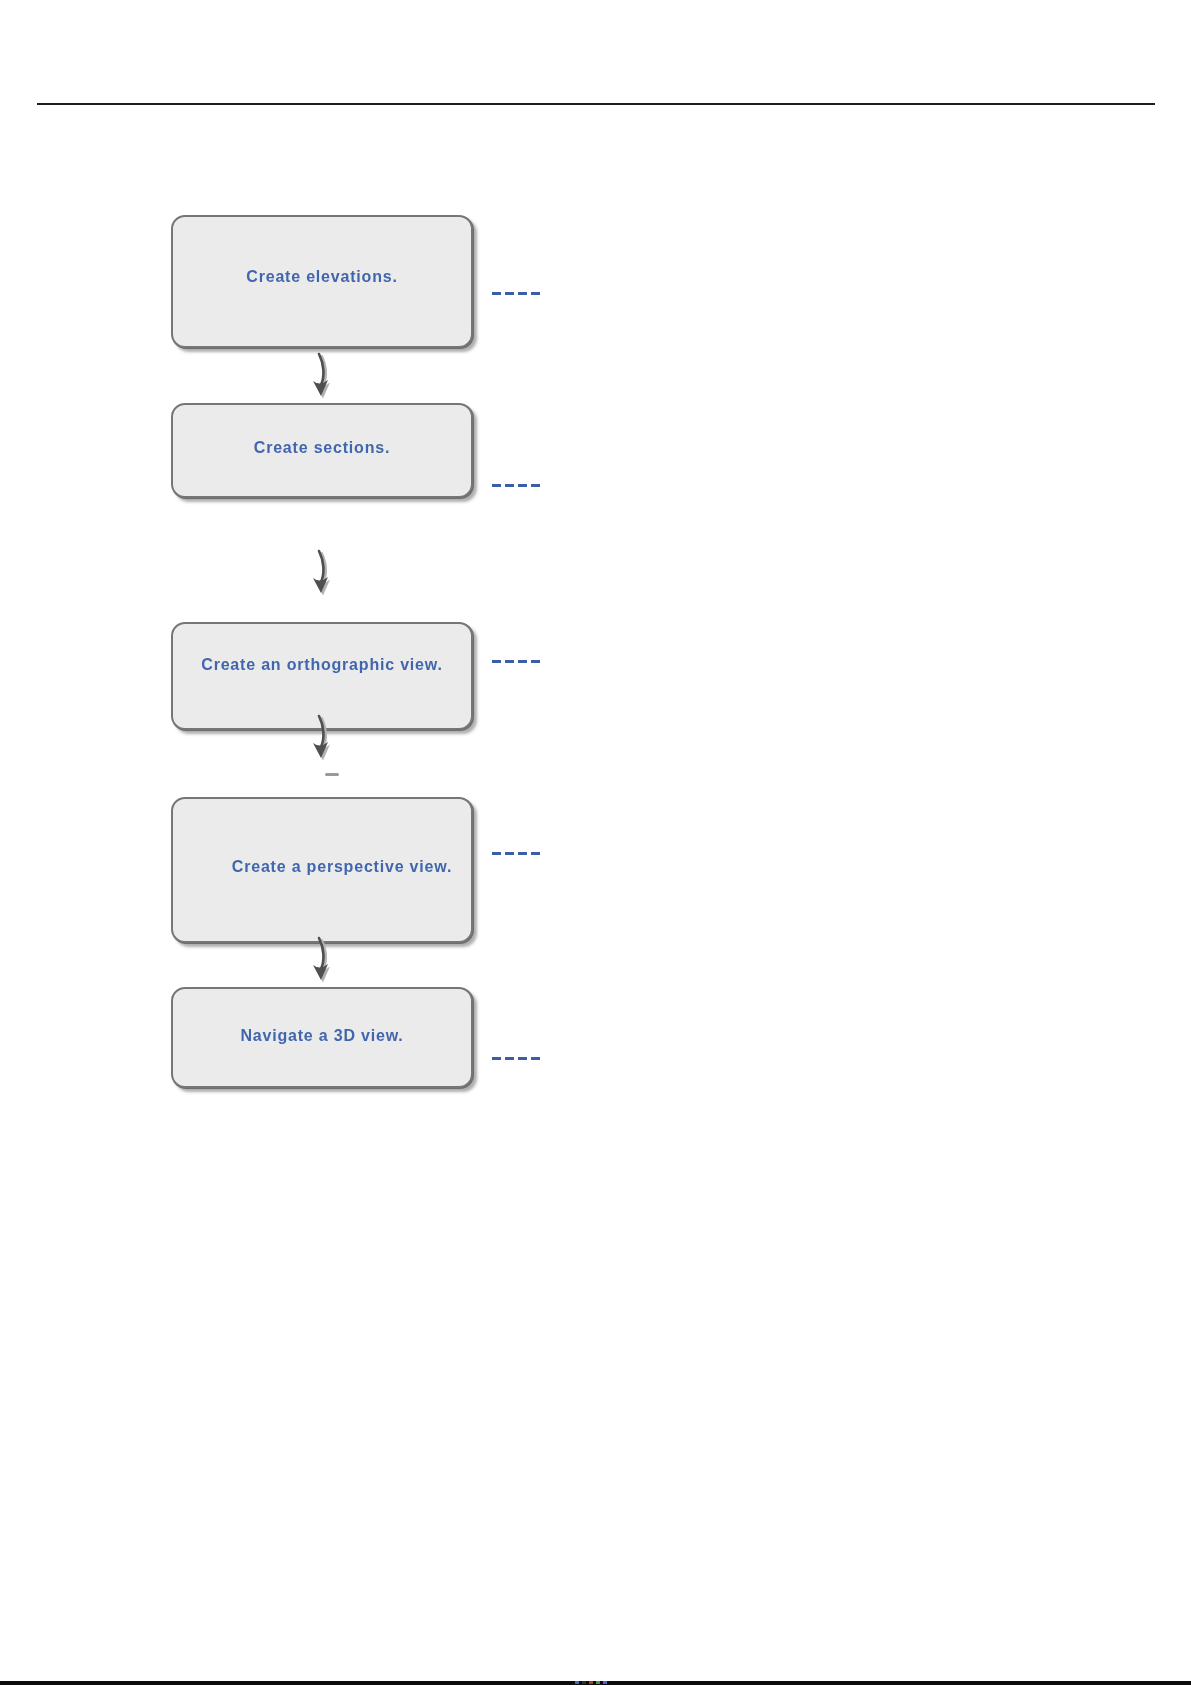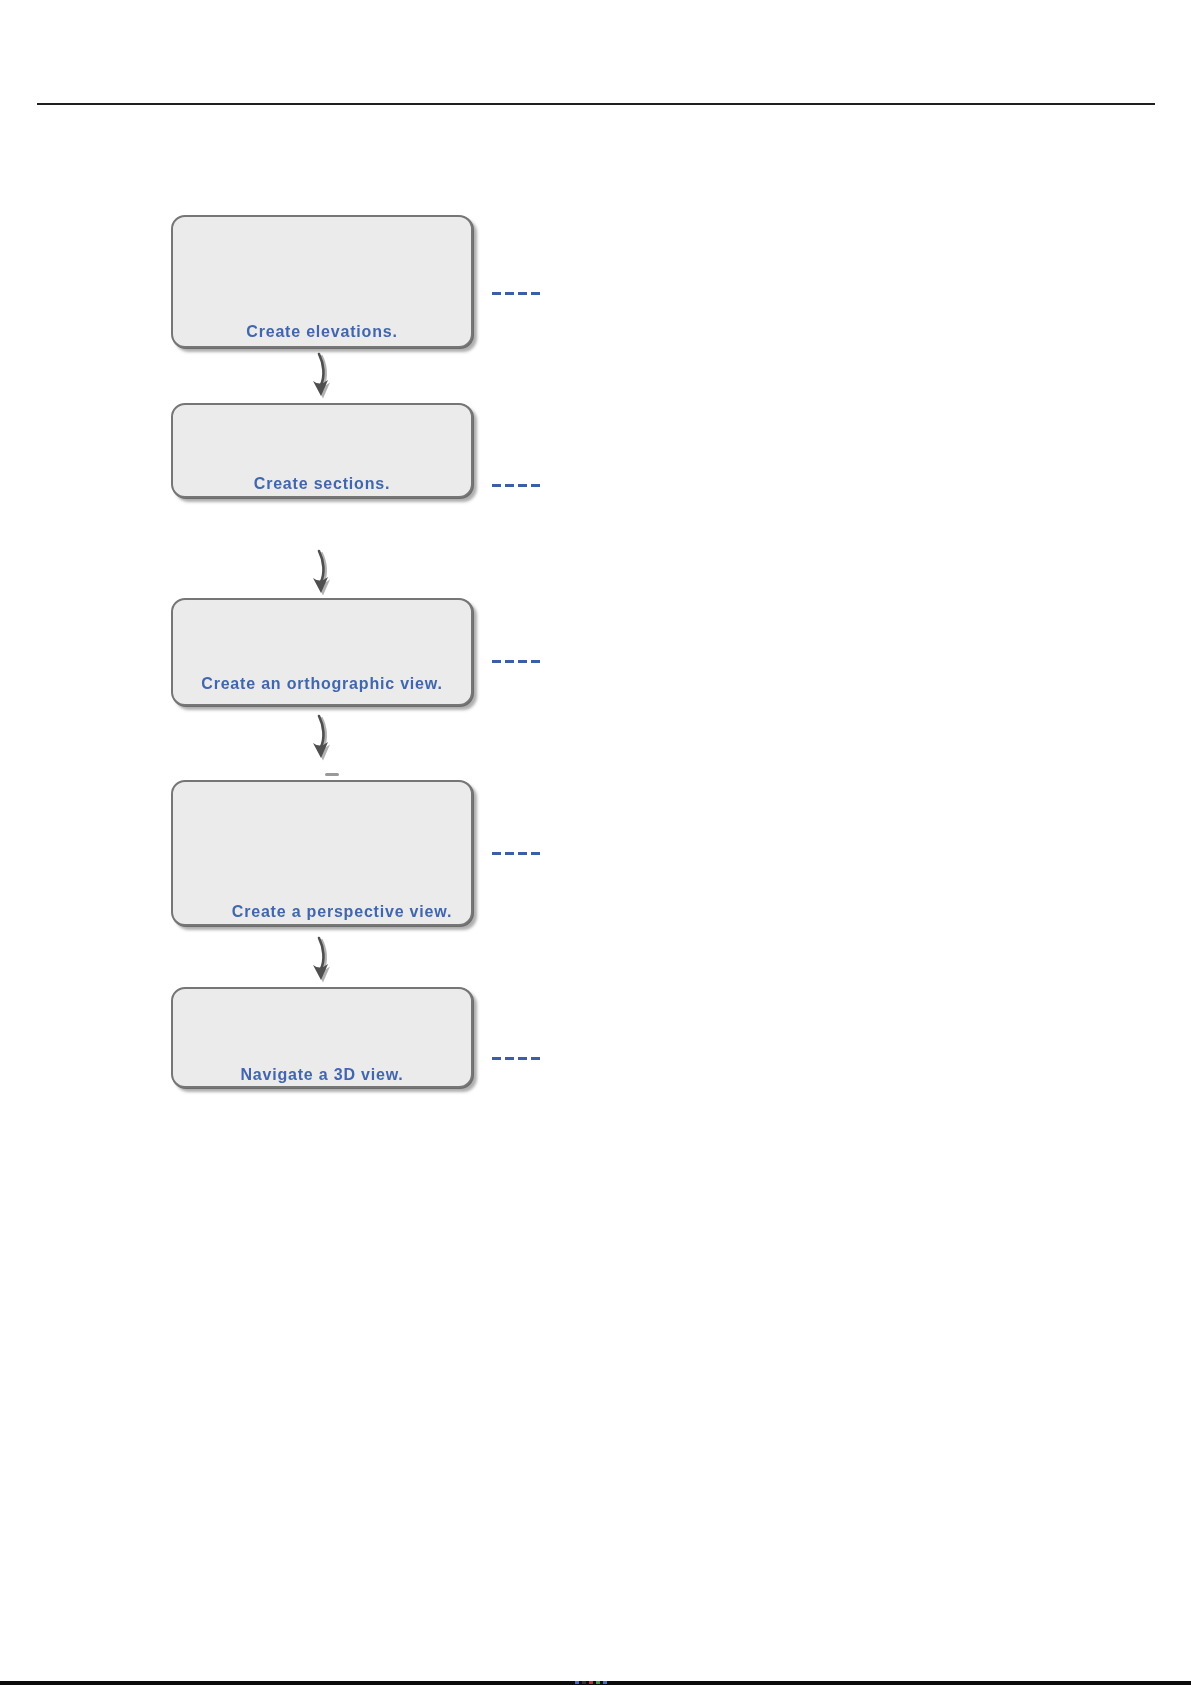--- a/index.html
+++ b/index.html
@@ -25,27 +25,27 @@
     position:absolute;left:37px;top:103px;width:1118px;height:2px;
     background:var(--top-rule);
   }
   .flow-box{
     position:absolute;left:171px;width:302px;
     box-sizing:border-box;
     background:var(--box-fill);
     border:2px solid var(--box-border);
     border-radius:14px;
     box-shadow:4px 4px 3px rgba(110,110,110,0.55), 1px 1px 0 #6d6d6d;
-    display:flex;align-items:flex-end;justify-content:center;
+    display:flex;align-items:center;justify-content:center;
     cursor:pointer;
   }
   .box-0{top:215px;height:133px;}
   .box-1{top:403px;height:95px;}
-  .box-2{top:598px;height:108px;}
-  .box-3{top:780px;height:146px;padding-left:40px;}
+  .box-2{top:622px;height:108px;}
+  .box-3{top:797px;height:146px;padding-left:40px;}
   .box-4{top:987px;height:101px;}
   .flow-label{
     font-size:16px;font-weight:bold;letter-spacing:0.8px;
     color:var(--label-text);
     white-space:nowrap;
   }
   .box-0 .flow-label{transform:translateY(-5px);}
   .box-1 .flow-label{transform:translateY(-3px);}
   .box-2 .flow-label{transform:translateY(-11px);}
   .box-3 .flow-label{transform:translateY(-3px);}

